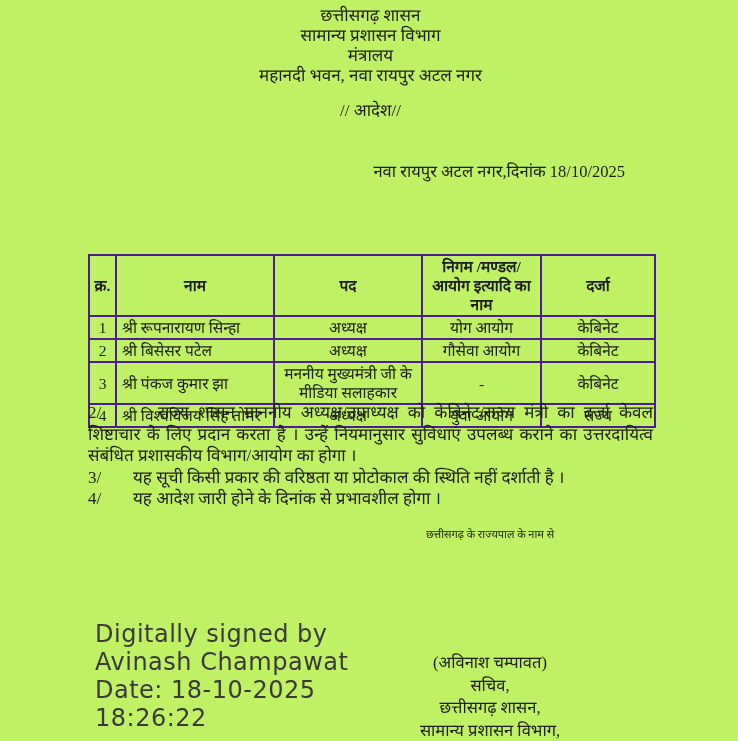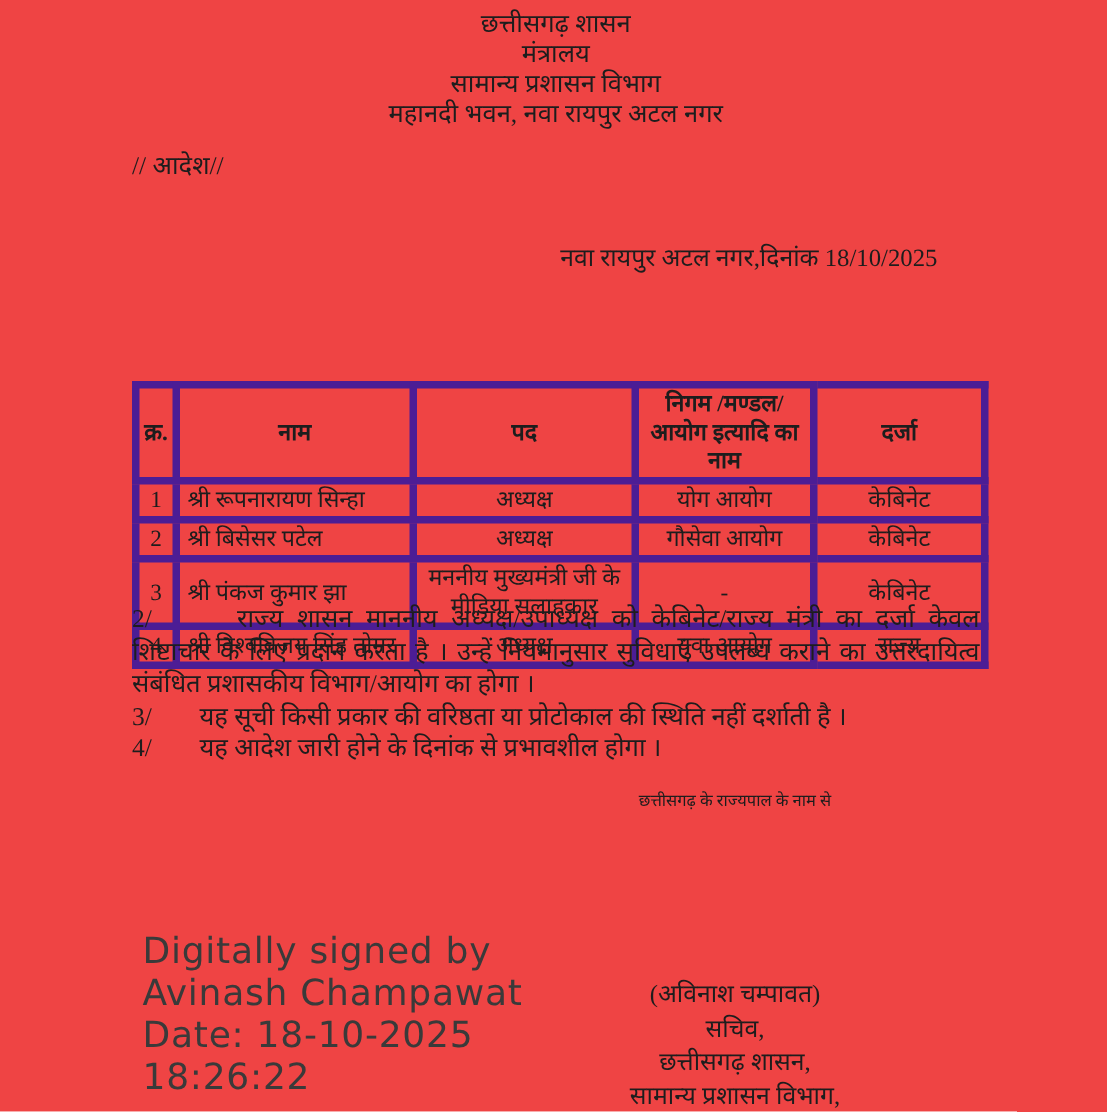--- a/index.html
+++ b/index.html
@@ -1,49 +1,49 @@
 <!DOCTYPE html>
 <html lang="hi"><head>
 <meta charset="utf-8">
 <style>
   * { margin:0; padding:0; box-sizing:border-box; }
   html,body { background:#ffffff; }
   .page {
     position:relative;
     width:738px; height:741px;
-    background:#ef4444;
+    background:#bef264;
     font-family:"Liberation Serif","DejaVu Serif",serif;
     color:#1d1d1d;
     overflow:hidden;
   }
   .doc-header {
     position:absolute; top:6px; left:88px; width:565px;
     text-align:center; font-size:17px; line-height:20px;
   }
   .order-title {
     position:absolute; top:98px; left:88px; width:565px;
-    text-align:left; font-size:17px;
+    text-align:center; font-size:17px;
   }
   .date-line {
     position:absolute; top:139px; left:88px; width:537px;
     text-align:right; font-size:16.5px;margin-top:20px;
   }
   .intro {
     position:absolute; top:171px; left:88px; width:565px;
     font-size:16.5px; line-height:21px; text-align:justify;
   }
   .intro .intro-label { margin-right:10px; letter-spacing:0.2px; }
   .intro .intro-number { font-family:"Liberation Sans","DejaVu Sans",sans-serif; font-size:15px; margin-right:26px; }
   .gov-table {
     position:absolute; top:254px; left:88px; width:566px;
     border-collapse:collapse; font-size:15.5px; line-height:19px;
     table-layout:fixed;
   }
   .gov-table th, .gov-table td {
-    border:5px solid #4c1d95; padding:1px 3px; text-align:center; vertical-align:middle;
+    border:2px solid #4c1d95; padding:1px 3px; text-align:center; vertical-align:middle;
   }
   .gov-table th { font-weight:bold; height:44px; }
   .gov-table td.name-cell { text-align:left; padding-left:5px; }
   .gov-table tr.short-row td { height:21px; }
   .gov-table tr.tall-row td { height:42px; }
   .clauses {
     position:absolute; top:402px; left:88px; width:565px;
     font-size:17px; line-height:21.5px;
   }
   .clause { margin:0; }
@@ -64,22 +64,22 @@
     text-align:center; font-size:16.5px; line-height:22.5px;
   }
 </style>
 </head>
 <body>
 
 <div class="page">
 
   <div class="doc-header">
     <div>छत्तीसगढ़ शासन</div>
+    <div>सामान्य प्रशासन विभाग</div>
     <div>मंत्रालय</div>
-    <div>सामान्य प्रशासन विभाग</div>
     <div>महानदी भवन, नवा रायपुर अटल नगर</div>
   </div>
 
   <div class="order-title">// आदेश//</div>
 
   <div class="date-line">नवा रायपुर अटल नगर,दिनांक 18/10/2025</div>
 
 
   <table class="gov-table">
     <colgroup>

